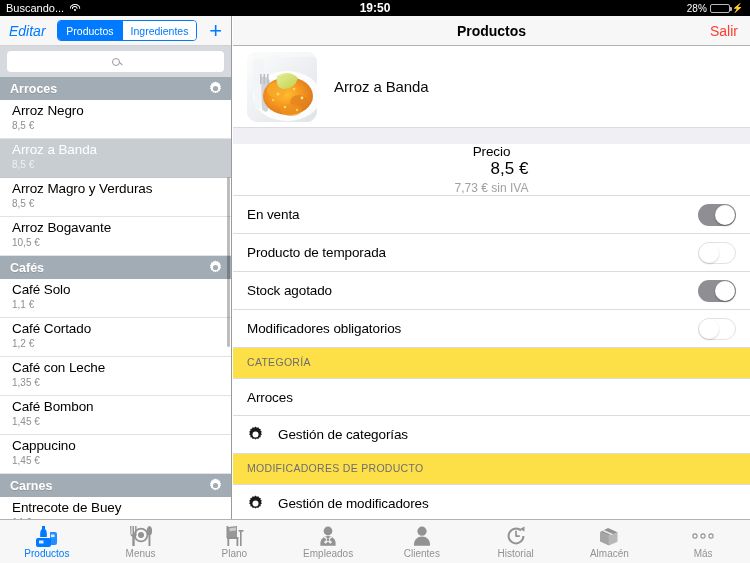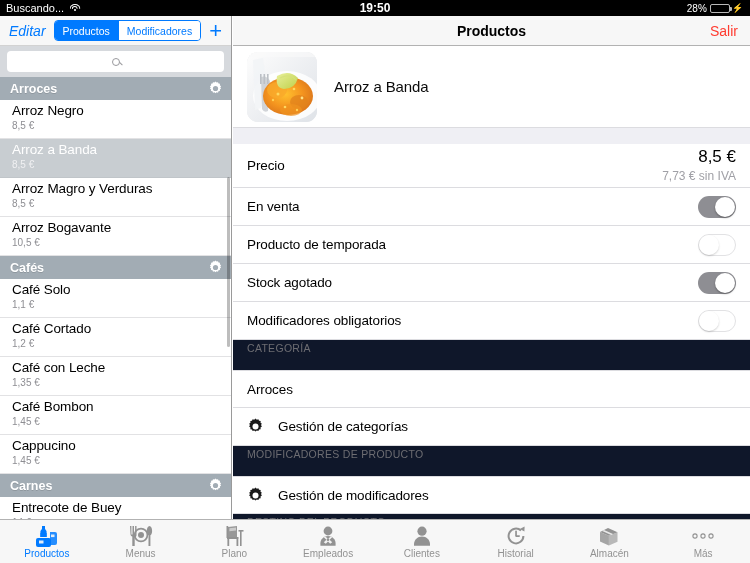--- a/index.html
+++ b/index.html
@@ -137,40 +137,40 @@
   .hero-sub { font-size: 14.5px; color: #c3c3c8; margin-top: 13px; letter-spacing: -.1px; }
 
   .gap { height: 16px; background: #efeff4; }
 
   .cell {
     background: #ffffff; height: 38px; display: flex; align-items: center;
     padding: 0 14px; border-bottom: 1px solid #dcdce0;
     font-size: 13.5px; color: #000;
     position: relative;
   }
-  .cell.tall { height: 44px; }
+  .cell.tall { height: 52px; flex-direction: column; }
   .cell .lbl { flex: 1; letter-spacing: -.1px; }
   .price-b { text-align: right; }
   .price-main { font-size: 17px; color: #000; line-height: 1; }
   .price-sub { font-size: 12px; color: #a0a0a6; margin-top: 4px; }
 
   .sw { width: 38px; height: 22px; border-radius: 11px; position: relative; }
   .sw.on { background: #8e8e93; }
   .sw.off { background: #ffffff; border: 1px solid #e2e2e4; }
   .sw .knob {
     position: absolute; top: 1px; width: 20px; height: 20px; border-radius: 50%;
     background: #ffffff; box-shadow: 0 1px 2px rgba(0,0,0,.35);
   }
   .sw.on .knob { right: 1px; }
   .sw.off .knob { left: 0px; top: 0px; box-shadow: 0 1px 2px rgba(0,0,0,.18); }
 
   .sec-title {
-    height: 30px; display: flex; align-items: flex-end; padding: 0 14px 16px;
+    height: 30px; display: flex; align-items: flex-end; padding: 0 14px 10px;
     font-size: 10.5px; color: #6d6d72; letter-spacing: .3px;
-    background: #0f172a;
+    background: #fde047;
   }
   .cell.first { border-top: 1px solid #dcdce0; }
   .cell .gear-blk { width: 17px; height: 17px; margin-right: 14px; flex: 0 0 17px; }
 
   
   .tabbar {
     position: absolute; bottom: 0; left: 0; width: 750px; height: 44px;
     background: #f7f7f7; border-top: 1px solid #b2b2b2;
     display: flex; align-items: center;
   }
@@ -200,21 +200,21 @@
       <span class="bolt">⚡</span>
     </div>
   </div>
 
   <div class="master">
 
     <div class="master-nav">
       <span class="edit-btn">Editar</span>
       <div class="seg">
         <div class="sel">Productos</div>
-        <div>Modificadores</div>
+        <div>Ingredientes</div>
       </div>
       <span class="plus-btn">+</span>
     </div>
 
     <div class="searchwrap">
       <div class="searchbar">
         <span class="mag"></span>
       </div>
     </div>
 

